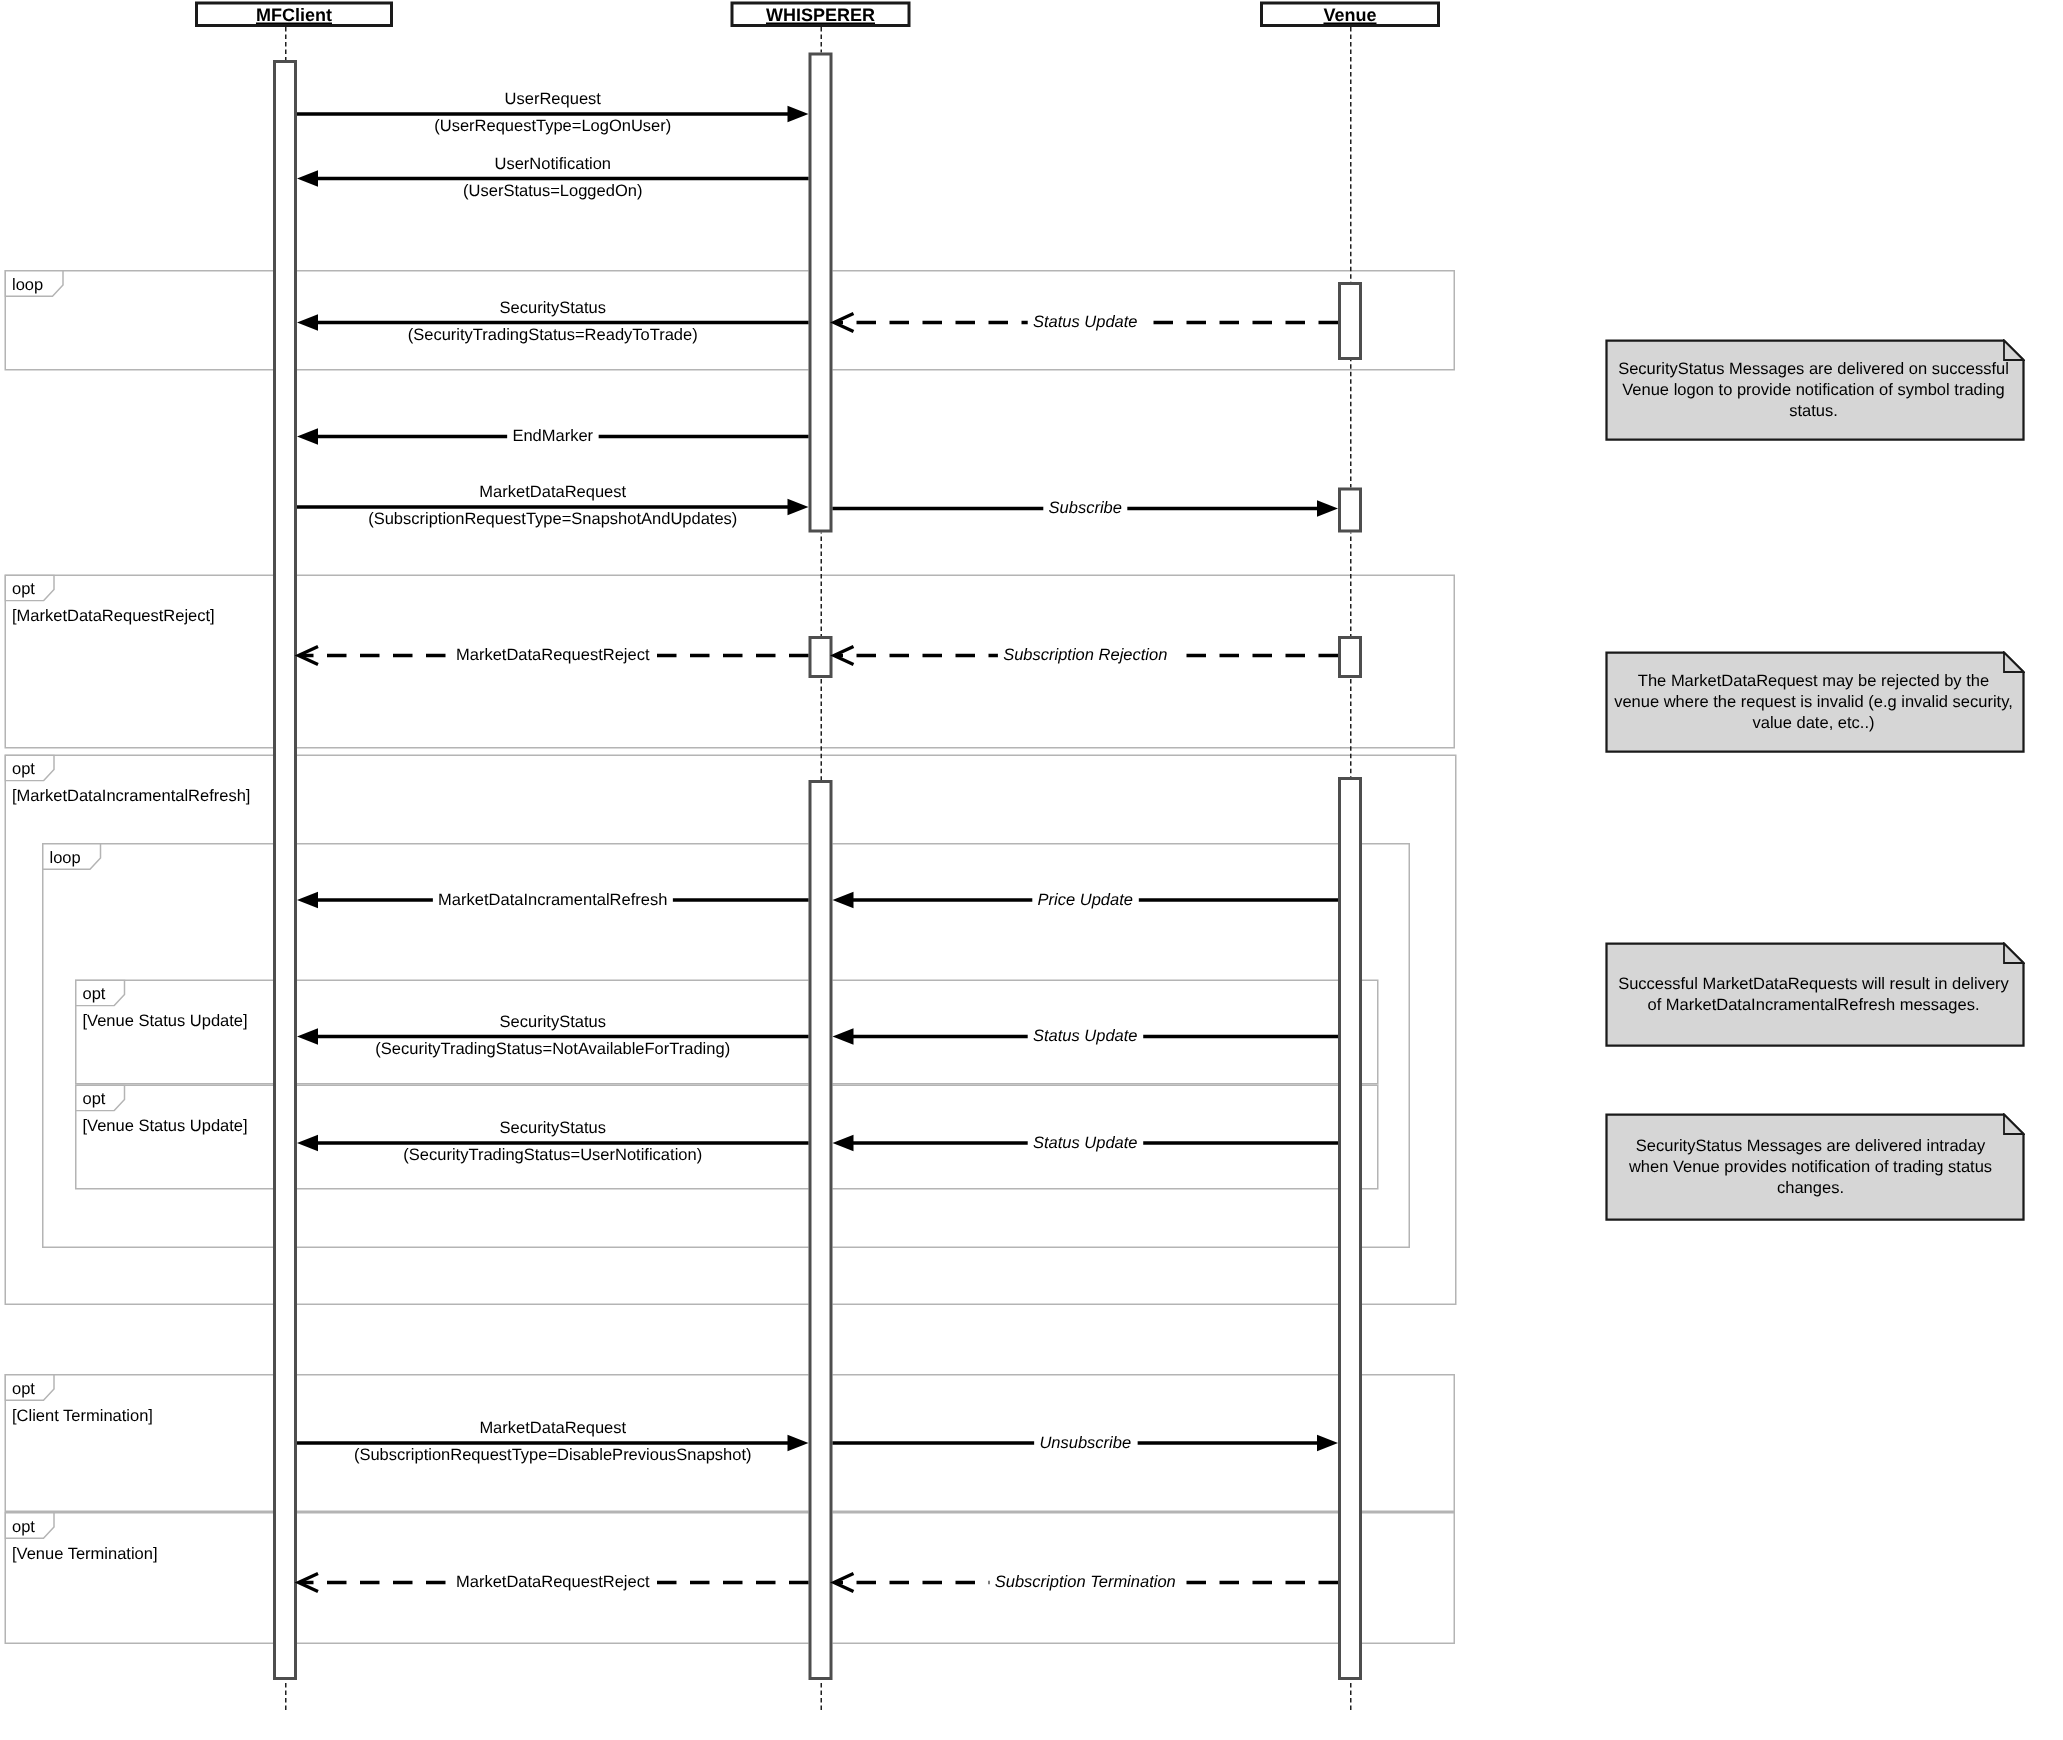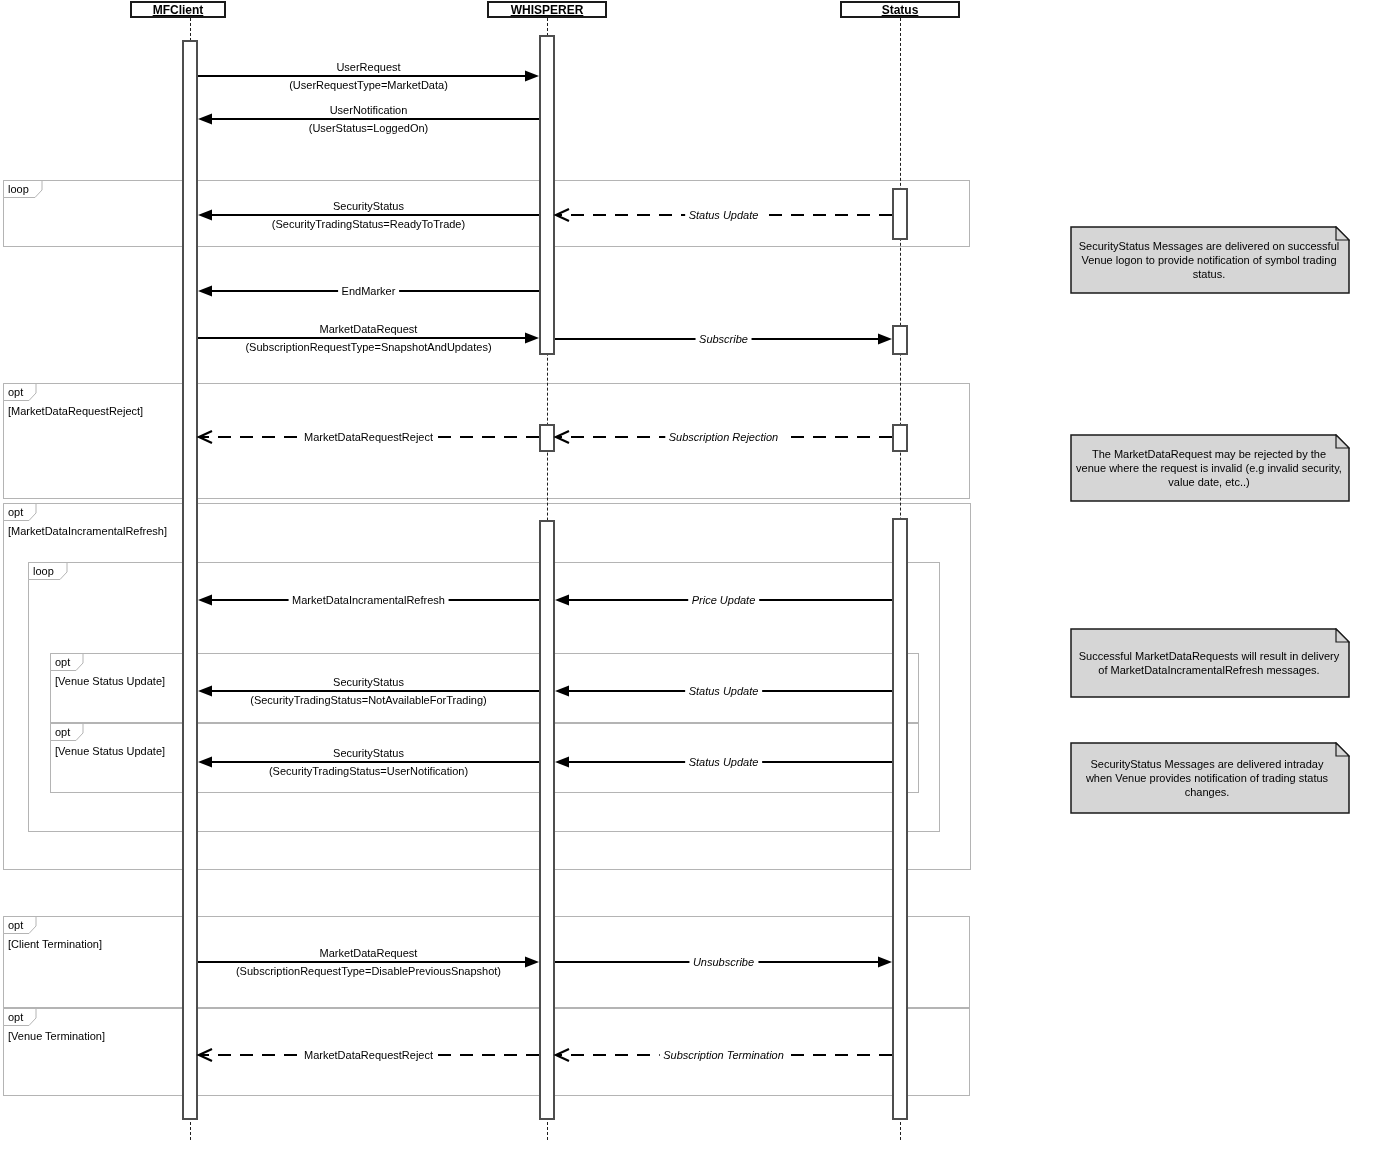--- a/index.html
+++ b/index.html
@@ -99,21 +99,21 @@
     <div class="activation" style="left: 892px; top: 188px; width: 16px; height: 52px;"></div>
     <div class="activation" style="left: 892px; top: 325px; width: 16px; height: 30px;"></div>
     <div class="activation" style="left: 892px; top: 424px; width: 16px; height: 28px;"></div>
     <div class="activation" style="left: 892px; top: 518px; width: 16px; height: 602px;"></div>
     <svg class="msg-svg" width="341" height="20" viewBox="0 0 341 20" style="left: 198px; top: 66px;">
       <path d="M 341 10 L 327 4.5 L 327 15.5 Z" fill="#000000"></path>
       <line x1="0" y1="10" x2="329" y2="10" stroke="#000000" stroke-width="2.2"></line>
     </svg>
     <div class="msg-label double" style="left: 368.5px; top: 76px;">
       <div class="row">UserRequest</div>
-      <div class="row">(UserRequestType=MarketData)</div>
+      <div class="row">(UserRequestType=LogOnUser)</div>
     </div>
     <svg class="msg-svg" width="341" height="20" viewBox="0 0 341 20" style="left: 198px; top: 109px;">
       <path d="M 0 10 L 14 4.5 L 14 15.5 Z" fill="#000000"></path>
       <line x1="341" y1="10" x2="12" y2="10" stroke="#000000" stroke-width="2.2"></line>
     </svg>
     <div class="msg-label double" style="left: 368.5px; top: 119px;">
       <div class="row">UserNotification</div>
       <div class="row">(UserStatus=LoggedOn)</div>
     </div>
     <svg class="msg-svg" width="341" height="20" viewBox="0 0 341 20" style="left: 198px; top: 205px;">
@@ -237,16 +237,16 @@
       </svg>
       <div class="note-text">Successful MarketDataRequests will result in delivery of MarketDataIncramentalRefresh messages.</div>
     </div>
     <div class="note" style="left: 1070px; top: 698px; width: 276px; height: 72px;">
       <svg width="280" height="72">
         <polygon points="1,1 266,1 279,14 279,71 1,71" fill="#d6d6d6" stroke="#1a1a1a" stroke-width="1.5"></polygon>
         <polygon points="266,1 279,14 266,14" fill="#d6d6d6" stroke="#1a1a1a" stroke-width="1.2"></polygon>
       </svg>
       <div class="note-text">SecurityStatus Messages are delivered intraday when Venue provides notification of trading status changes.</div>
     </div>
-    <div class="actor-header" style="left: 130px; top: 1px; width: 96px; height: 17px;"><span>MFClient</span></div>
+    <div class="actor-header" style="left: 130px; top: 1px; width: 132px; height: 17px;"><span>MFClient</span></div>
     <div class="actor-header" style="left: 487px; top: 1px; width: 120px; height: 17px;"><span>WHISPERER</span></div>
-    <div class="actor-header" style="left: 840px; top: 1px; width: 120px; height: 17px;"><span>Status</span></div>
+    <div class="actor-header" style="left: 840px; top: 1px; width: 120px; height: 17px;"><span>Venue</span></div>
   </div>
 
 </body></html>

